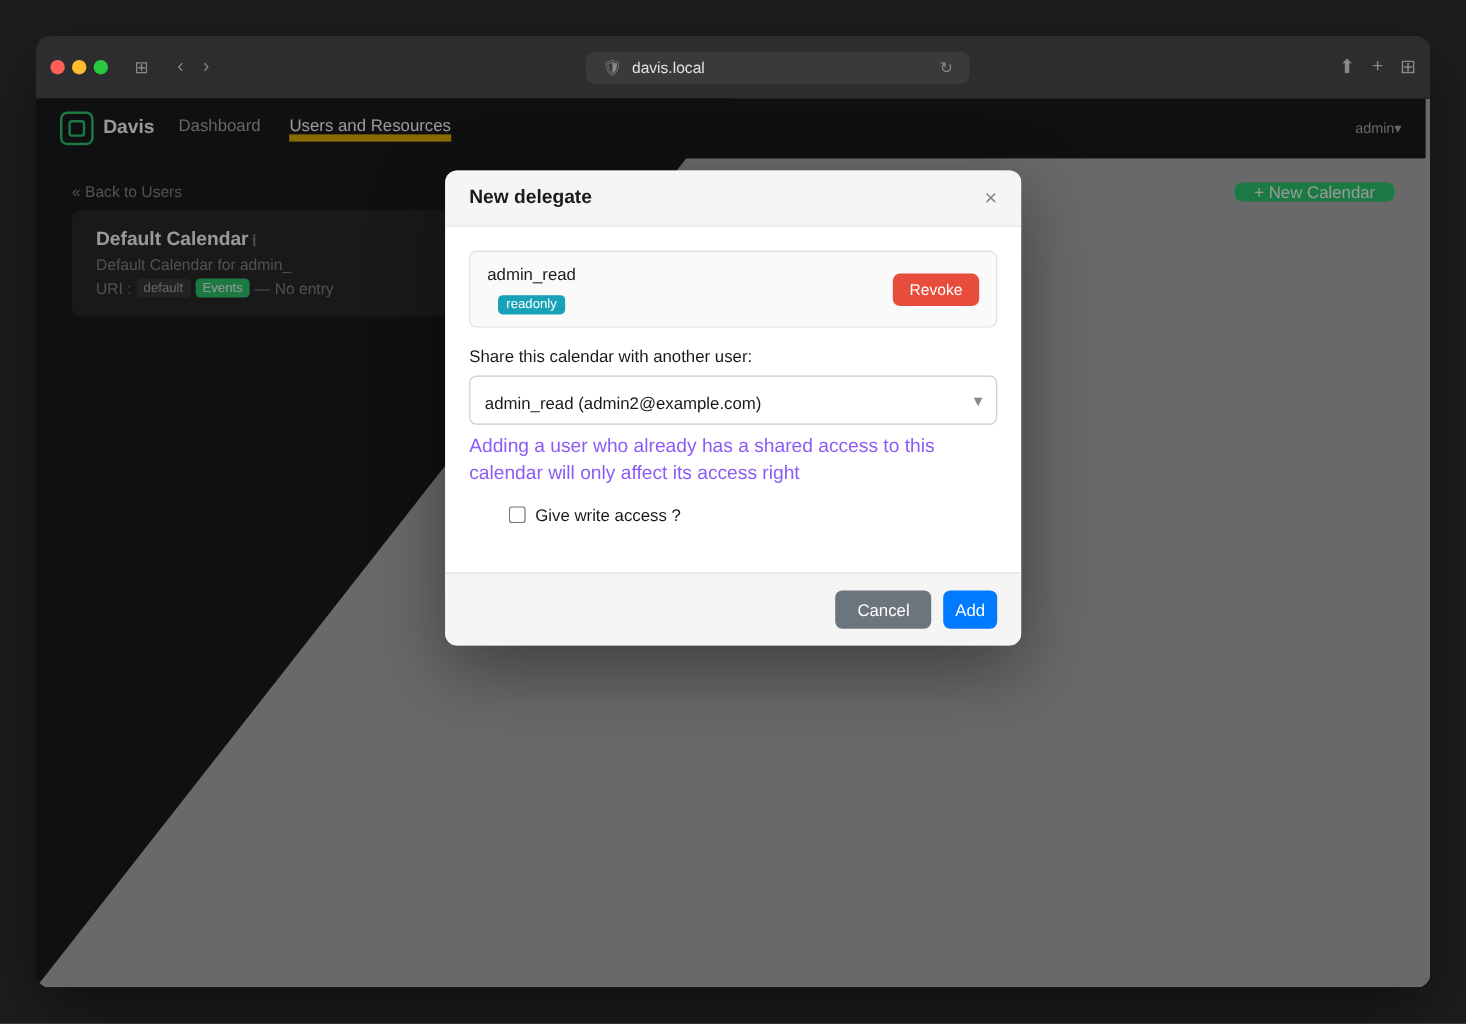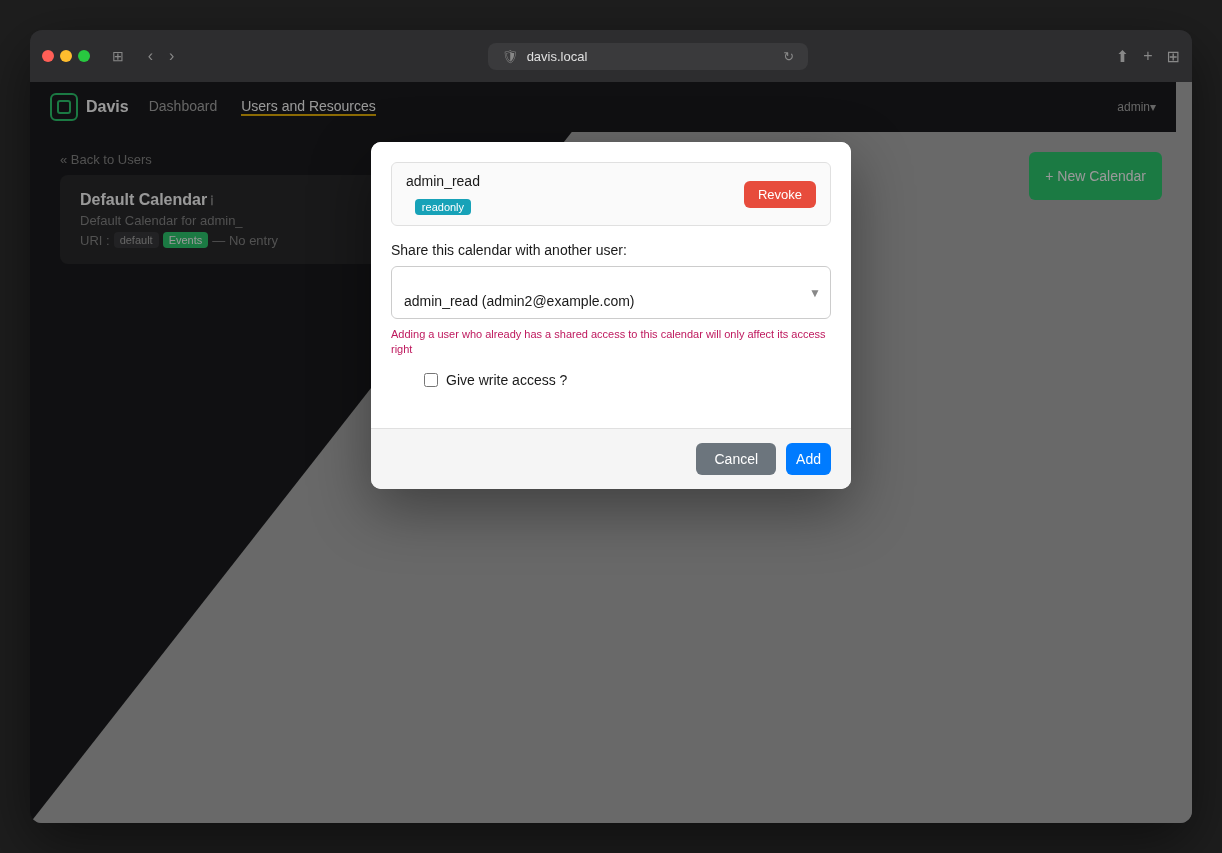--- a/index.html
+++ b/index.html
@@ -128,21 +128,21 @@
       content: '';
       position: absolute;
       top: 0; right: 0; bottom: 0; left: 0;
       background: #b0b0b0;
       clip-path: polygon(50% 0%, 100% 0%, 100% 100%, 0% 100%);
     }
 
     
     .nav-bar {
       position: absolute;
-      top: 0; left: 0; right: 16px;
+      top: 0; left: 0; right: 4px;
       height: 50px;
       background: #1c1c1e;
       display: flex;
       align-items: center;
       padding: 0 20px;
       gap: 20px;
       z-index: 10;
     }
     .app-logo {
       display: flex;
@@ -171,21 +171,21 @@
       display: flex;
       gap: 24px;
     }
     .nav-link {
       color: #aaa;
       font-size: 14px;
       cursor: pointer;
     }
     .nav-link.active {
       color: #ffffff;
-      border-bottom: 2px solid #eab308;
+      border-bottom: 6px solid #eab308;
     }
     .nav-right {
       margin-left: auto;
       color: #aaa;
       font-size: 12px;
     }
 
     
     .page-content {
       position: absolute;
@@ -296,21 +296,21 @@
     }
 
     
     .btn-new-calendar {
       position: absolute;
       top: 70px;
       right: 30px;
       background: #2ecc71;
       color: #fff;
       border: none;
-      padding: 16px 16px;
+      padding: 0 16px;
       border-radius: 6px;
       font-size: 14px;
       cursor: pointer;
       font-weight: 500;
       z-index: 6;
       text-align: right;
     }
 
     
     .modal-overlay {
@@ -411,41 +411,41 @@
       color: #1a1a1a;
       margin-bottom: 8px;
       font-weight: 500;
     }
     .user-select-wrapper {
       position: relative;
       margin-bottom: 8px;
     }
     .user-select {
       width: 100%;
-      padding: 26px 30px 9px 12px;
+      padding: 14px 30px 9px 12px;
       border: 1px solid #ccc;
       border-radius: 6px;
       font-size: 14px;
       color: #1a1a1a;
       background: #fff;
       appearance: none;
       cursor: pointer;
     }
     .select-arrow {
       position: absolute;
       right: 10px;
       top: 50%;
       transform: translateY(-50%);
       color: #888;
       pointer-events: none;
       font-size: 12px;
     }
     .helper-text {
-      font-size: 11px;
-      color: #be185d;
+      font-size: 16px;
+      color: #8b5cf6;
       margin-bottom: 14px;
       line-height: 1.4;
     }
 
     
     .checkbox-row {
       display: flex;
       align-items: center;
       gap: 8px;
       margin-bottom: 20px;
@@ -564,20 +564,24 @@
           <button class="btn-sharing">Sharing</button>
           <button class="btn-edit">✎ Edit</button>
           <button class="btn-delete">⚠ Delete</button>
         </div>
       </div>
     </div>
 
     <div class="modal-overlay">
       <div class="modal">
 
+        <div class="modal-header">
+          <span class="modal-title">New delegate</span>
+          <button class="modal-close">×</button>
+        </div>
 
         <div class="modal-body">
 
           <div class="shared-user-row">
             <div class="shared-user-info">
               <span class="shared-username">admin_read</span>
               <span class="badge-readonly">readonly</span>
             </div>
             <button class="btn-revoke">Revoke</button>
           </div>

